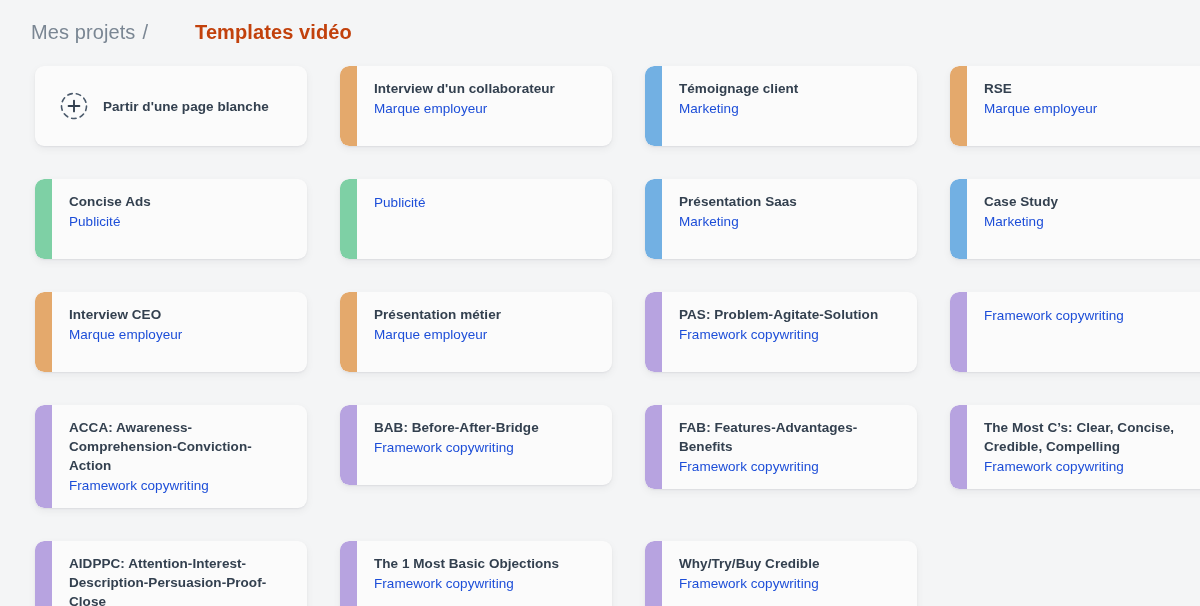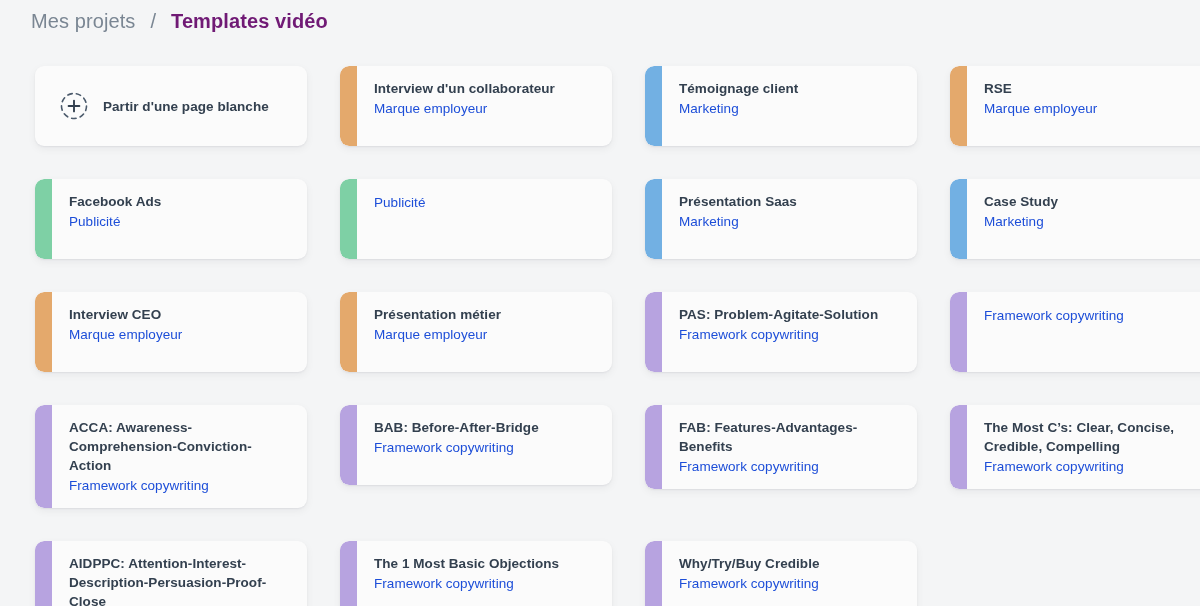--- a/index.html
+++ b/index.html
@@ -18,41 +18,42 @@
     height: 606px;
     position: relative;
     overflow: hidden;
     background: #f4f5f6;
   }
 
   
   .breadcrumb {
     position: absolute;
     left: 31px;
-    top: 7px;
+    top: 18px;
     display: flex;
     align-items: baseline;
-    gap: 15px;
+    gap: 7px;
     font-size: 20px;
     line-height: 28px;
     white-space: nowrap;
   }
   .crumb-parent {
     color: #7a8693;
     font-weight: 400;
     letter-spacing: 0.1px;
   }
   .crumb-sep {
     color: #7a8693;
     font-weight: 400;
   }
   .crumb-current {
-    color: #701a75;
+    color: #c2410c;
     font-weight: 700;
     letter-spacing: 0.1px;
+    margin-left: 40px;
   }
 
   
   .grid {
     position: absolute;
     left: 35px;
     top: 66px;
     width: 1130px;
     display: grid;
     grid-template-columns: repeat(4, 272px);
@@ -182,21 +183,21 @@
       <div class="card">
         <div class="accent" style="background: rgb(228, 169, 108);"></div>
         <div class="card-body">
           <div class="card-title">RSE</div>
           <div class="card-subtitle">Marque employeur</div>
         </div>
       </div>
       <div class="card">
         <div class="accent" style="background: rgb(126, 208, 165);"></div>
         <div class="card-body">
-          <div class="card-title">Facebook Ads</div>
+          <div class="card-title">Concise Ads</div>
           <div class="card-subtitle">Publicité</div>
         </div>
       </div>
       <div class="card">
         <div class="accent" style="background: rgb(126, 208, 165);"></div>
         <div class="card-body">
           <div class="card-subtitle">Publicité</div>
         </div>
       </div>
       <div class="card">

